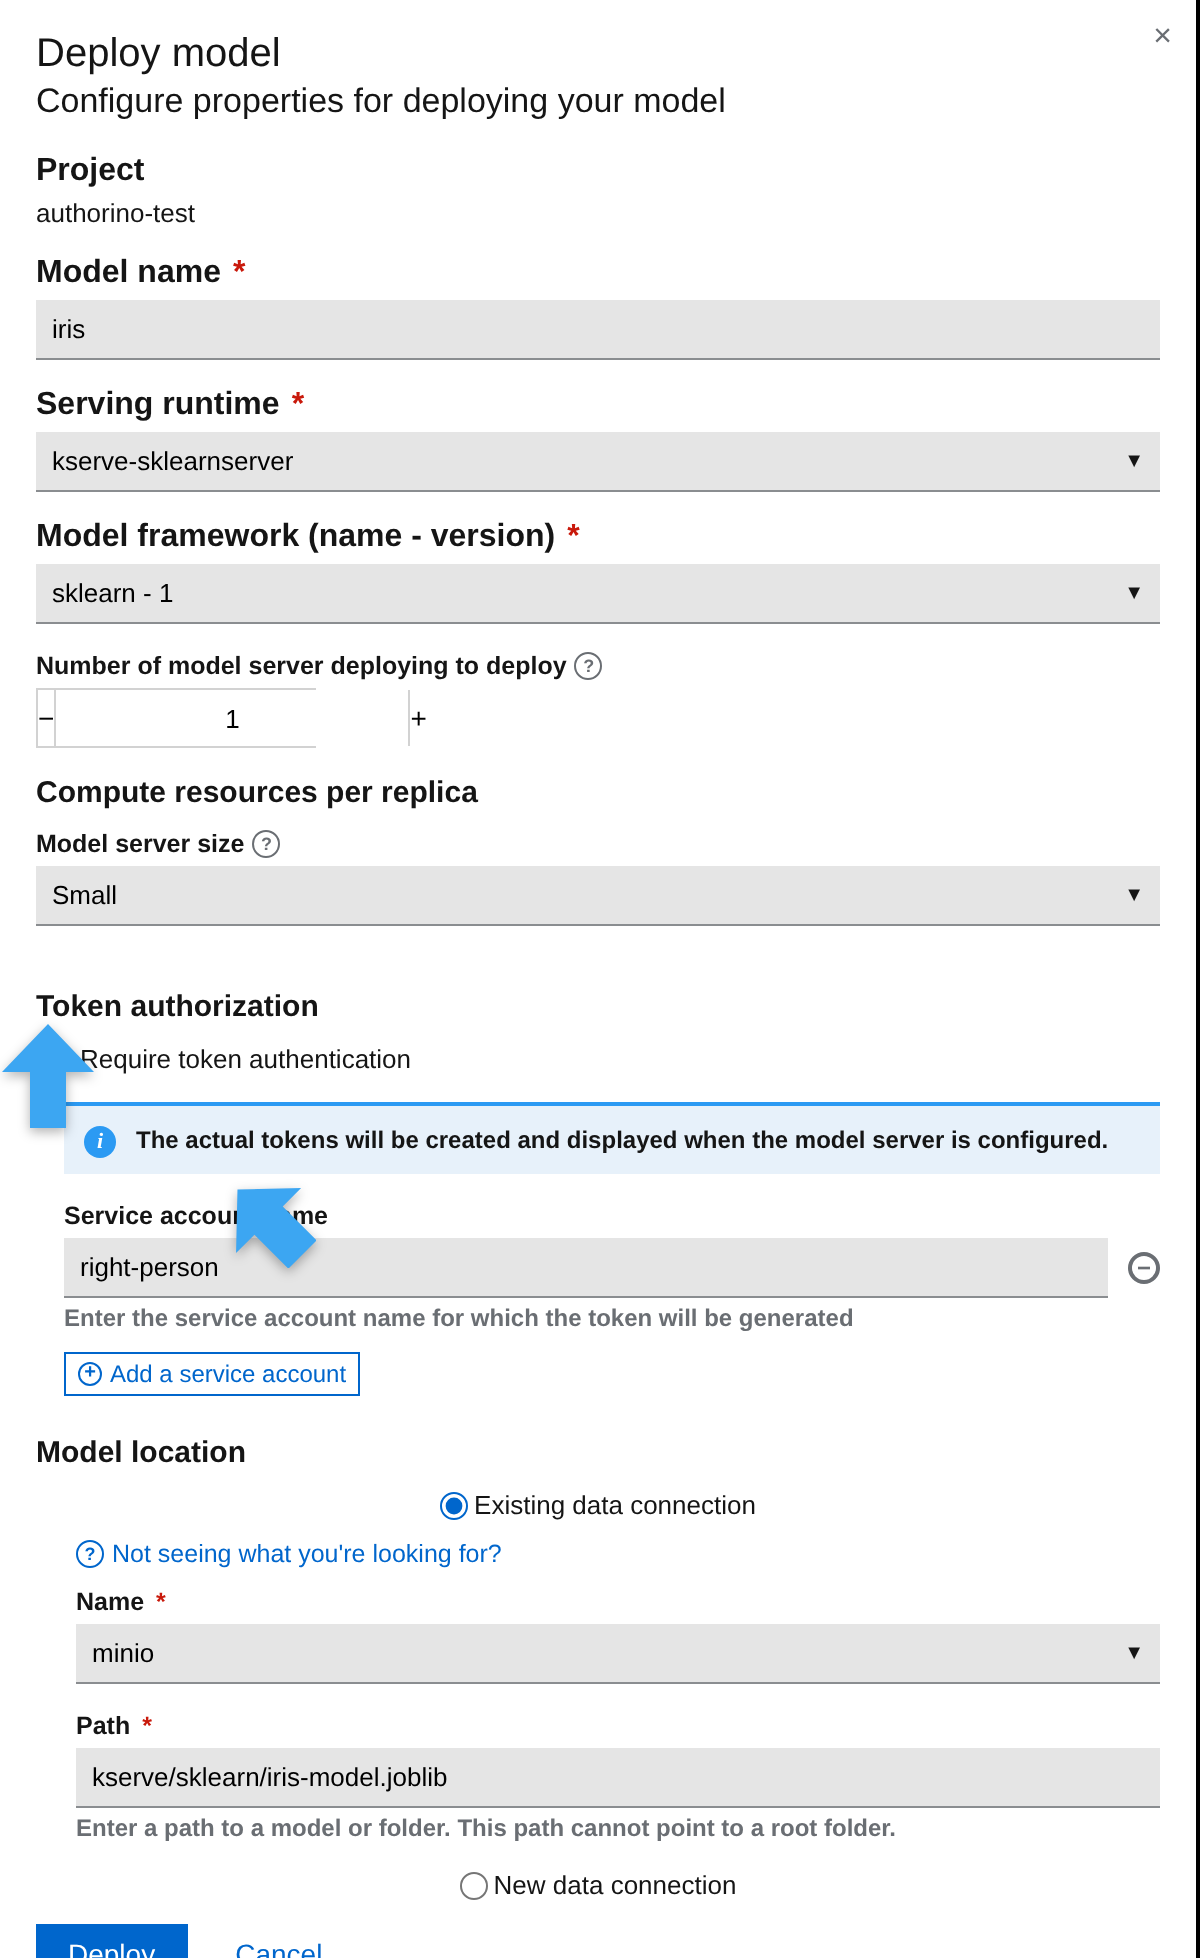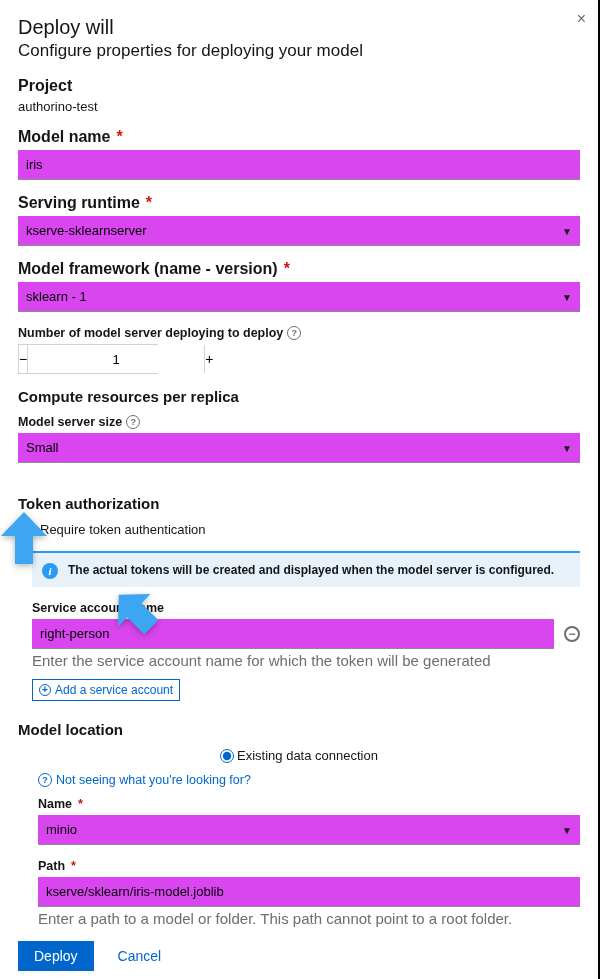--- a/index.html
+++ b/index.html
@@ -22,21 +22,21 @@
   .label.light { font-weight: 600; font-size: 12.5px; }
   .req { color: #c9190b; margin-left: 2px; }
   .static-val { font-size: 13px; color: #151515; margin-bottom: 14px; }
   .input, .select {
     width: 100%;
     height: 30px;
     border: none;
     border-bottom: 1px solid #8a8d90;
     padding: 4px 8px;
     font-size: 13px;
-    background: #d946ef;
+    background: #e5e5e5;
     font-family: inherit;
   }
   .select-wrap { position: relative; width: 100%; }
   .select-wrap .caret {
     position: absolute; right: 8px; top: 50%; transform: translateY(-50%);
     pointer-events: none; font-size: 10px; color: #151515;
   }
   .select { appearance: none; cursor: pointer; }
   .section-h2 { font-size: 15px; font-weight: 700; margin: 6px 0 10px 0; }
   .help-icon {
@@ -69,21 +69,21 @@
   }
   .indent { margin-left: 14px; }
   .svc-row { display: flex; align-items: center; gap: 10px; }
   .svc-row .input { flex: 1; }
   .remove-circ {
     width: 16px; height: 16px; border: 2px solid #6a6e73; border-radius: 50%;
     display: flex; align-items: center; justify-content: center;
     font-size: 12px; color: #6a6e73; cursor: pointer; font-weight: 700; line-height: 1;
     flex: 0 0 auto;
   }
-  .helper { font-size: 15px; color: #6a6e73; margin-top: 3px; }
+  .helper { font-size: 12px; color: #6a6e73; margin-top: 3px; font-weight: bold; }
   .link-btn {
     display: inline-flex; align-items: center; gap: 4px;
     border: 1px solid #06c; padding: 3px 6px;
     font-size: 12px; color: #06c; background: #fff; cursor: pointer;
   }
   .plus-circ {
     width: 12px; height: 12px; border: 1.5px solid #06c; border-radius: 50%;
     display: inline-flex; align-items: center; justify-content: center;
     font-size: 10px; line-height: 1; font-weight: 700;
   }
@@ -107,21 +107,21 @@
   }
   .arrow-1 { left: 1px; top: 512px; width: 46px; height: 52px; }
   .arrow-2 { left: 112px; top: 588px; width: 46px; height: 46px; }
 </style>
 </head>
 <body>
 
 <div class="modal">
   <span class="close-x">×</span>
 
-  <h1>Deploy will</h1>
+  <h1>Deploy model</h1>
   <div class="subtitle">Configure properties for deploying your model</div>
 
   <div class="label">Project</div>
   <div class="static-val">authorino-test</div>
 
   <div class="form-group">
     <div class="label">
       <span>Model name</span>
         <span class="req">*</span>
     </div>
@@ -229,20 +229,24 @@
     <div class="form-group">
       <div class="label light">
         <span>Path</span>
           <span class="req">*</span>
       </div>
       <input class="input" type="text" value="kserve/sklearn/iris-model.joblib" style="">
       <div class="helper">Enter a path to a model or folder. This path cannot point to a root folder.</div>
     </div>
   </div>
 
+  <label class="radio-row">
+    <input type="radio" name="loc" style="">
+    <span>New data connection</span>
+  </label>
 
   <div class="footer">
     <button class="btn-primary">Deploy</button>
     <button class="btn-link">Cancel</button>
   </div>
 
   
   <svg class="arrow arrow-1" viewBox="0 0 46 52">
     <path d="M23 0 L46 24 L32 24 L32 52 L14 52 L14 24 L0 24 Z"></path>
   </svg>

